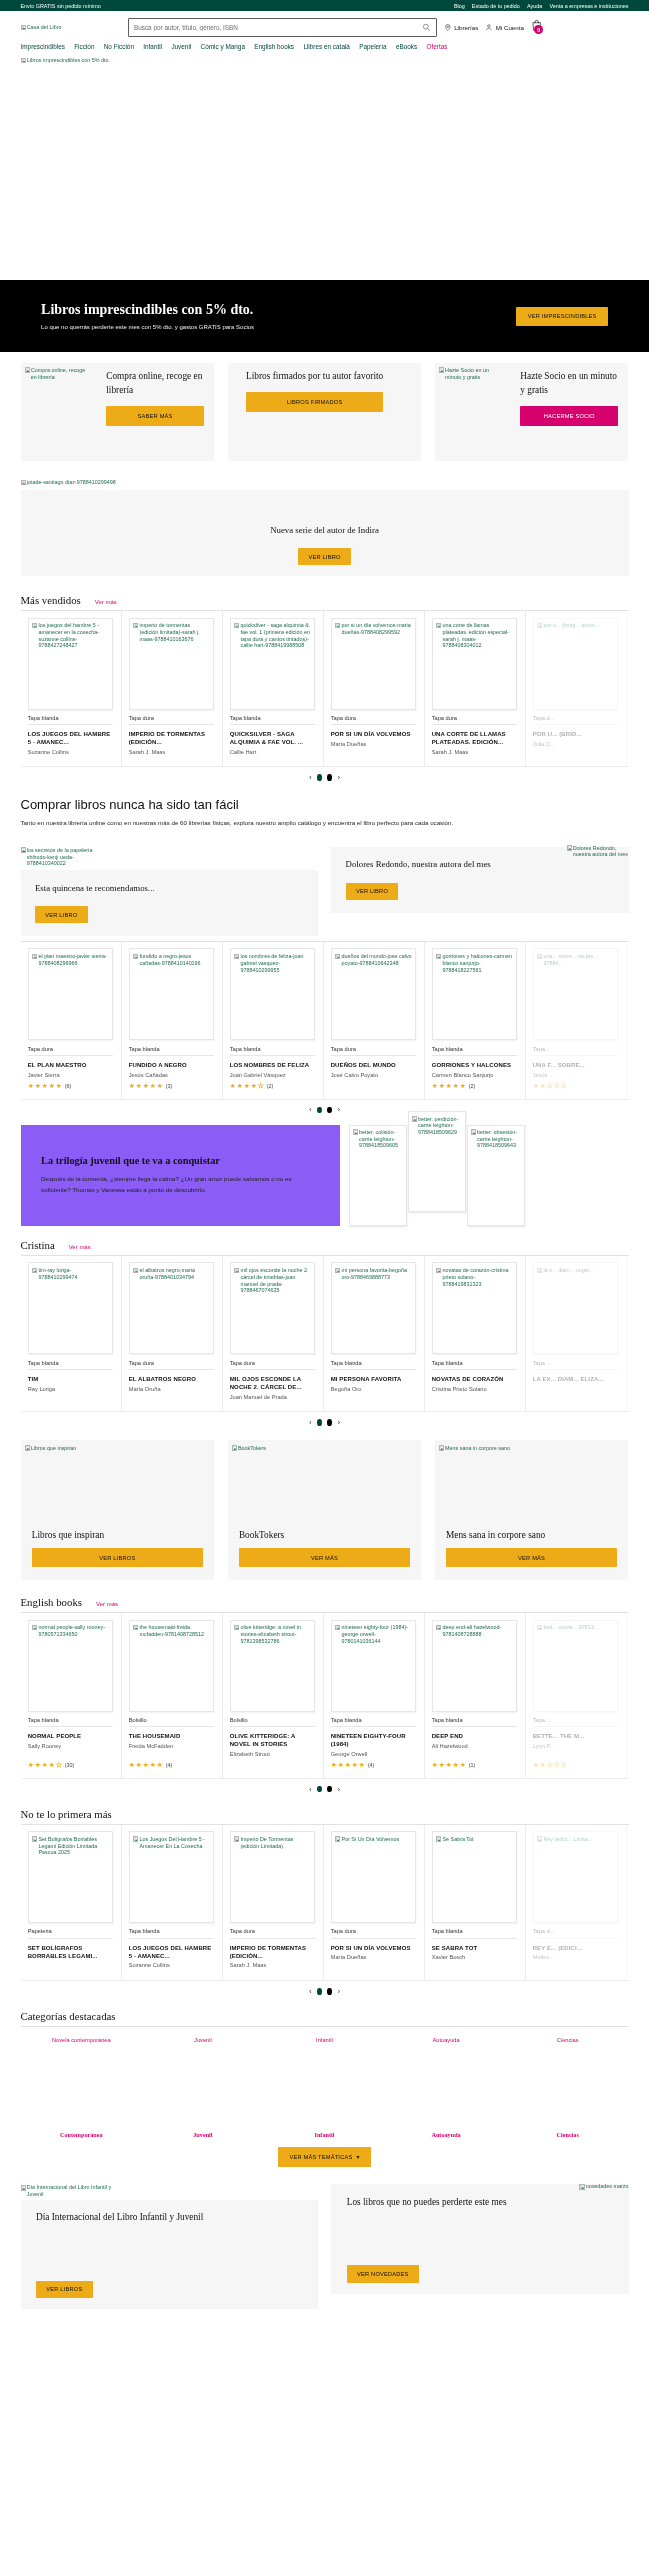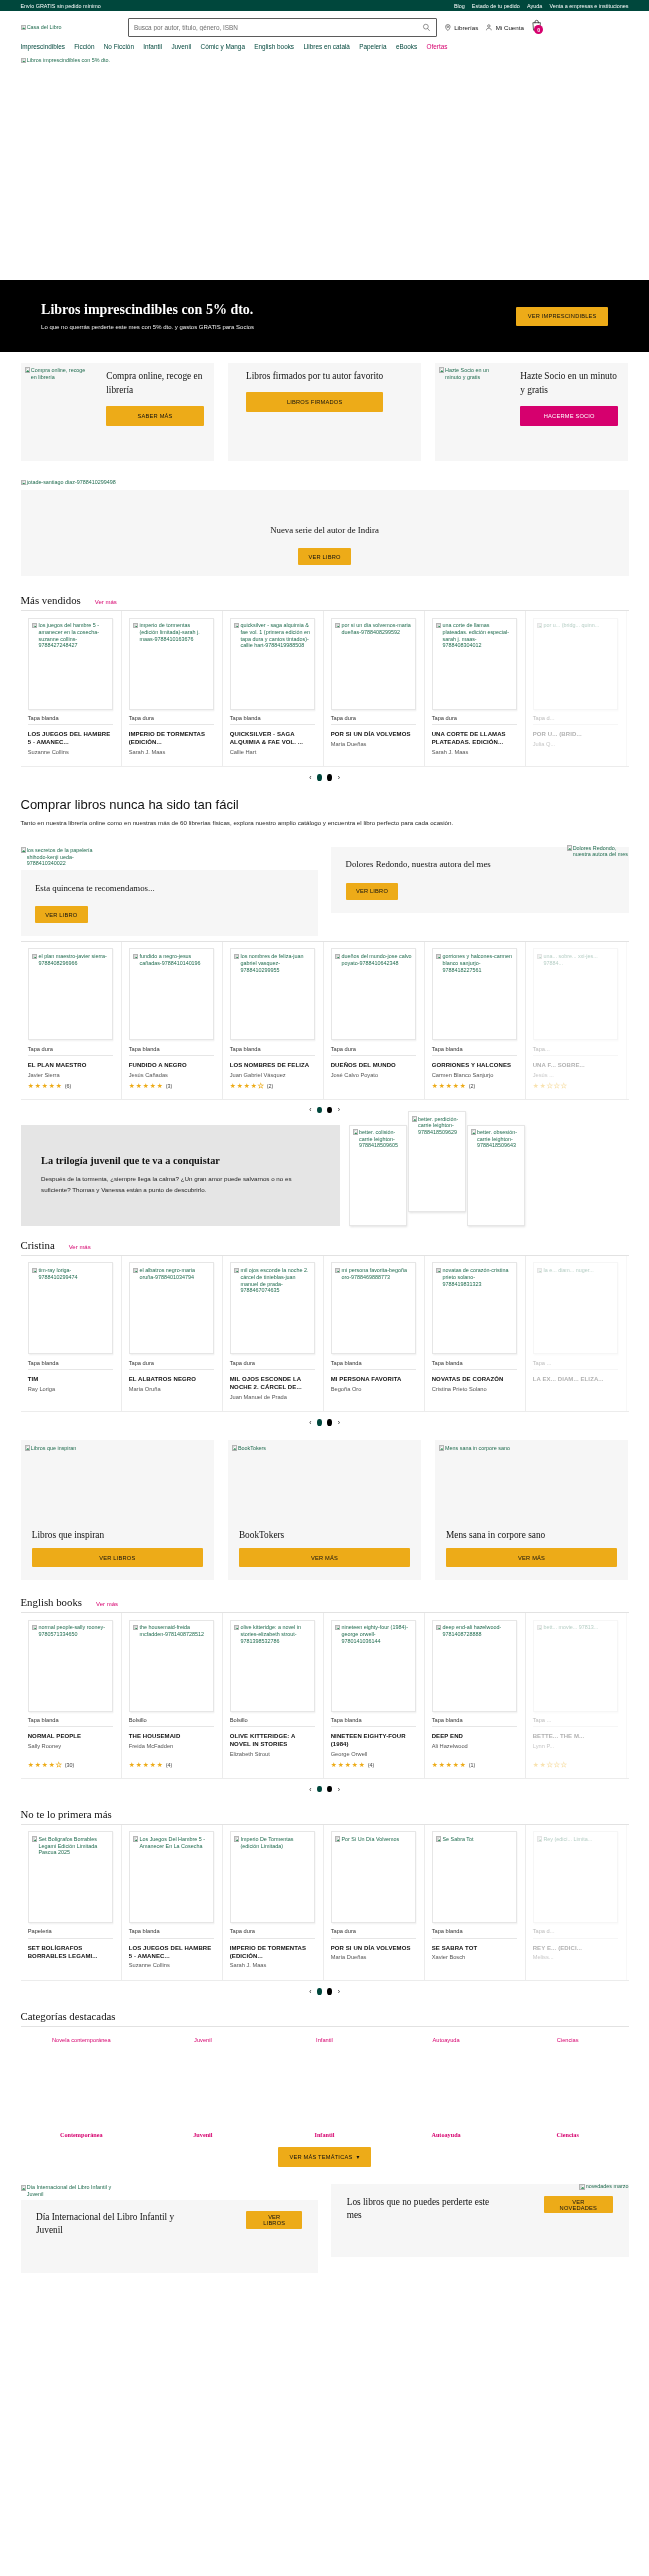--- a/index.html
+++ b/index.html
@@ -178,21 +178,21 @@
   .dots .dot { width: 4.6px; height: 6.7px; border-radius: 50%; background: #00473c; display: inline-block; }
   .dots .dot.alt { background: #000000; }
 
   
   .textblock { padding: 13.4px 0 3.1px 0; }
   .textblock h3 { font-family: Liberation Sans, sans-serif; font-weight: 400; font-size: 13px; margin-bottom: 5.2px; }
   .textblock p { font-size: 6.2px; line-height: 1.85; color: #222; max-width: 582px; }
 
   
   .trilogy { display: flex; align-items: stretch; padding: 9.3px 0 0 0; position: relative; }
-  .trilogy .left { flex: 0 0 319px; background: #e5e5e5; padding: 15.5px 20.6px; display: flex; flex-direction: column; justify-content: center; }
+  .trilogy .left { flex: 0 0 319px; background: #8b5cf6; padding: 15.5px 20.6px; display: flex; flex-direction: column; justify-content: center; }
   .trilogy .left h3 { font-family: "Liberation Serif", serif; font-weight: 700; font-size: 10.3px; margin-bottom: 7.2px; }
   .trilogy .left p { font-size: 6.2px; line-height: 1.85; color: #222; }
   .trilogy .right { flex: 1; position: relative; display: flex; align-items: flex-start; padding-left: 9.3px; }
   .trilogy .tcover {
     width: 58px; height: 101px; border: 0.5px solid #e6e6e6; background: #fff;
     box-shadow: 0.5px 1px 2.1px rgba(0,0,0,.12); padding: 3.1px; margin-right: 1px;
   }
   .trilogy .tcover.mid { margin-top: -13.4px; }
 
   
@@ -207,21 +207,21 @@
   .cats-grid { display: flex; padding: 8.2px 0 0 0; }
   .cat { flex: 1; text-align: center; display: flex; flex-direction: column; align-items: center; }
   .cat .catcap { color: #d6006e; font-size: 5.7px; line-height: 1.5; max-width: 67px; }
   .cat .catimgspace { height: 87px; }
   .cat .catname { color: #d6006e; font-weight: 700; font-size: 6.2px; font-family: "Liberation Serif", serif; }
   .cats-btnrow { display: flex; justify-content: center; padding: 9.3px 0 4.1px 0; }
 
   
   .bottom2 { display: flex; gap: 13.4px; padding: 13.4px 0 20.6px 0; align-items: flex-start; position: relative; }
   .bottom2 .cell { flex: 1; position: relative; }
-  .bottom2 .box { background: #f6f6f6; min-height: 73px; padding: 11.3px 15.5px; display: flex; flex-direction: row; justify-content: center; gap: 46px; }
+  .bottom2 .box { background: #f6f6f6; min-height: 73px; padding: 11.3px 15.5px; display: flex; flex-direction: column; justify-content: center; gap: 46px; }
   .bottom2 h3 { font-family: "Liberation Serif", serif; font-weight: 400; font-size: 9.3px; line-height: 1.4; margin-bottom: 10.3px; }
   .bottom2 .btn { align-self: flex-start; height: 17.5px; padding: 0 10.3px; }
   .bottom2 .capleft { margin-bottom: 2.1px; max-width: 93px; }
   .bottom2 .capright { position: absolute; right: 0; top: -1px; }
 </style>
 </head>
 <body>
 
 <div class="topbar">
   <div class="topbar-inner">

